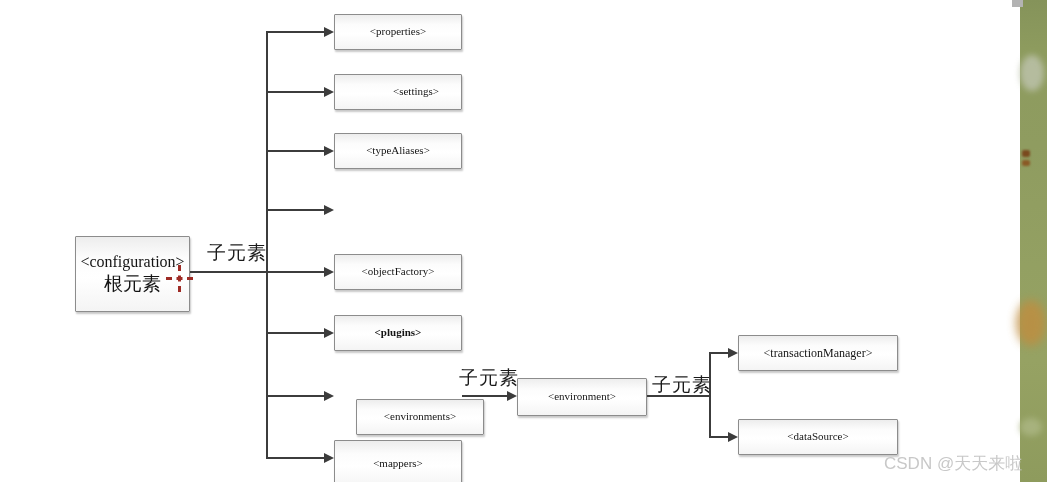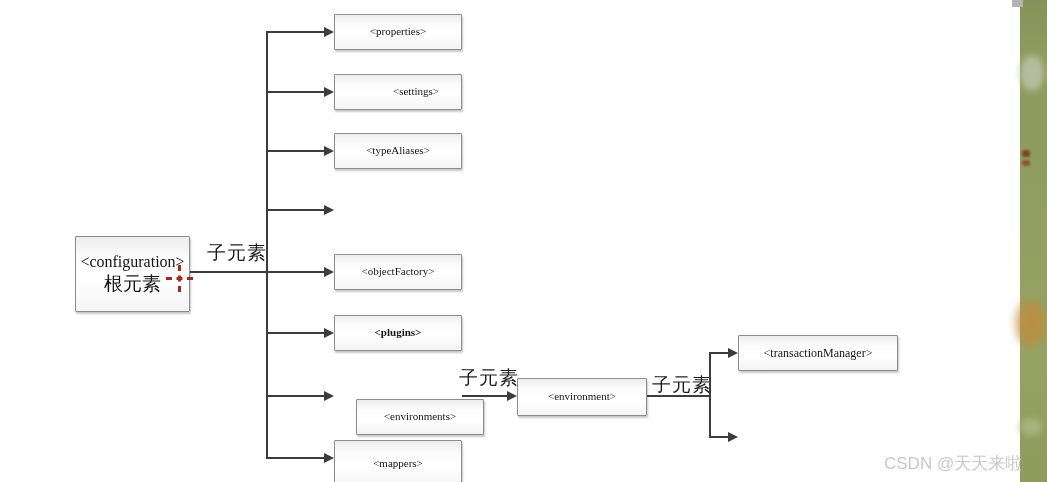--- a/index.html
+++ b/index.html
@@ -134,20 +134,23 @@
   <div class="vline" style="left:709px;top:352px;height:86px;"></div>
 
   <div class="hline" style="left:709px;top:352px;width:20px;"></div>
   <div class="arrow-right" style="left:728px;top:348px;"></div>
   <div class="hline" style="left:709px;top:436px;width:20px;"></div>
   <div class="arrow-right" style="left:728px;top:432px;"></div>
 
   <div class="node" style="left:738px;top:335px;width:160px;height:36px;font-size:12px;">
     <span class="lbl">&lt;transactionManager&gt;</span>
   </div>
+  <div class="node" style="left:738px;top:419px;width:160px;height:36px;">
+    <span class="lbl">&lt;dataSource&gt;</span>
+  </div>
 
   <div id="side-strip">
     <div class="strip-blob" style="left:0;top:55px;width:24px;height:36px;background:#bcc2aa;opacity:0.85;"></div>
     <div class="strip-blob" style="left:2px;top:150px;width:8px;height:7px;background:#7a4a1e;filter:blur(1px);border-radius:2px;"></div>
     <div class="strip-blob" style="left:2px;top:160px;width:8px;height:6px;background:#8a5a26;filter:blur(1px);border-radius:2px;"></div>
     <div class="strip-blob" style="left:-4px;top:300px;width:30px;height:46px;background:#c08d3f;opacity:0.8;filter:blur(5px);"></div>
     <div class="strip-blob" style="left:0;top:418px;width:22px;height:18px;background:#aab581;opacity:0.9;"></div>
   </div>
   <div id="strip-topbar"></div>
 

